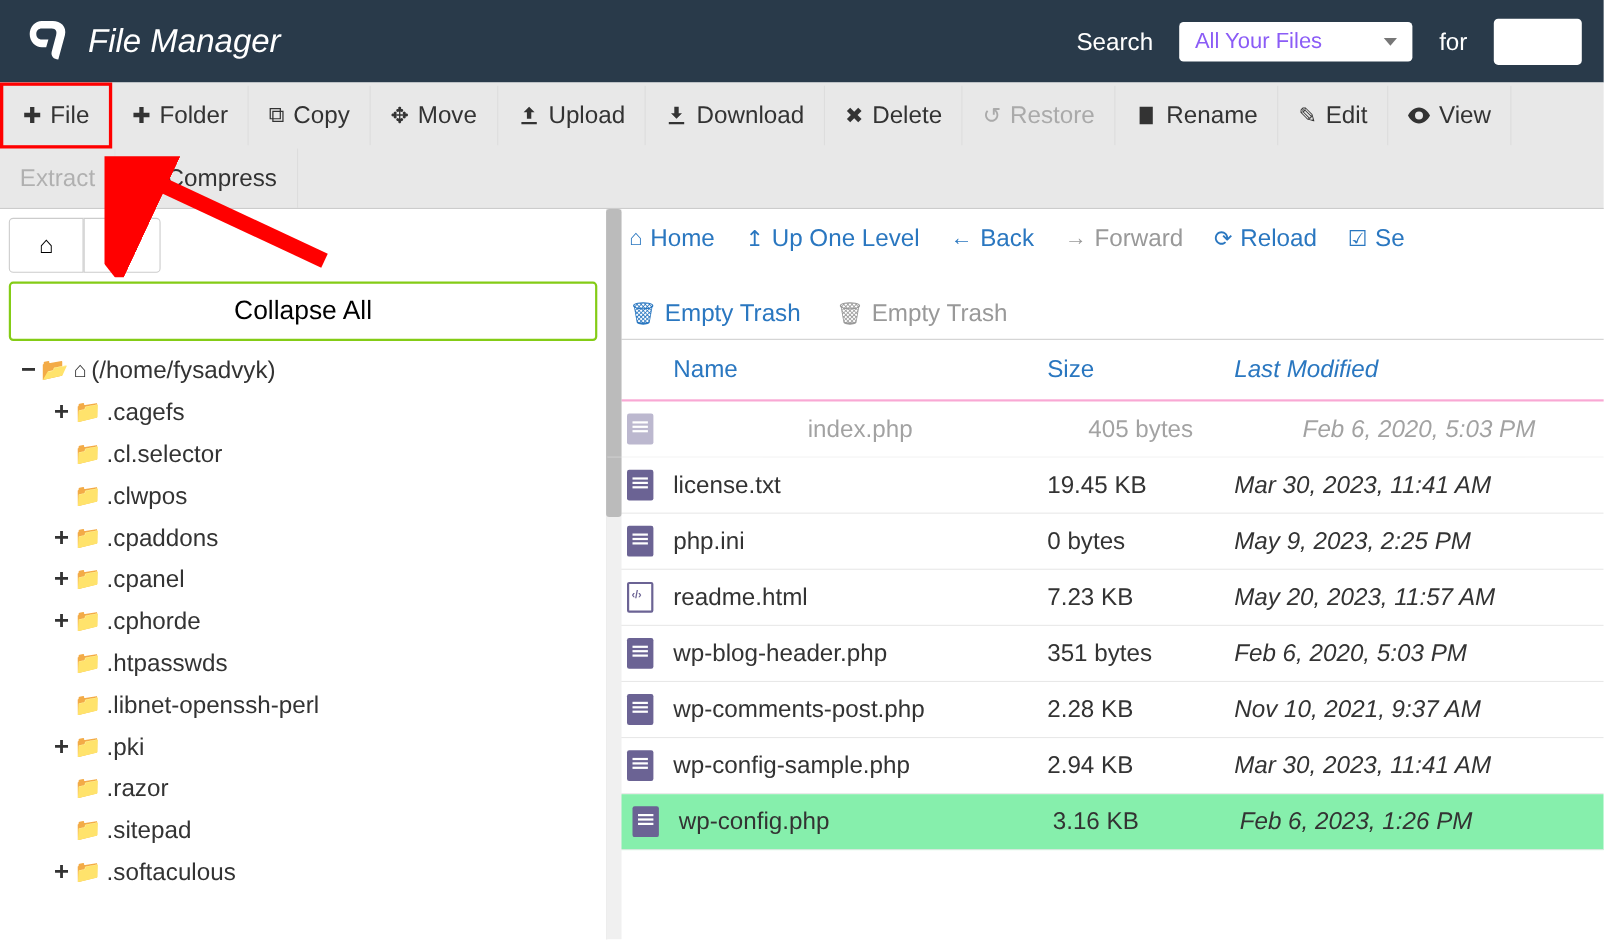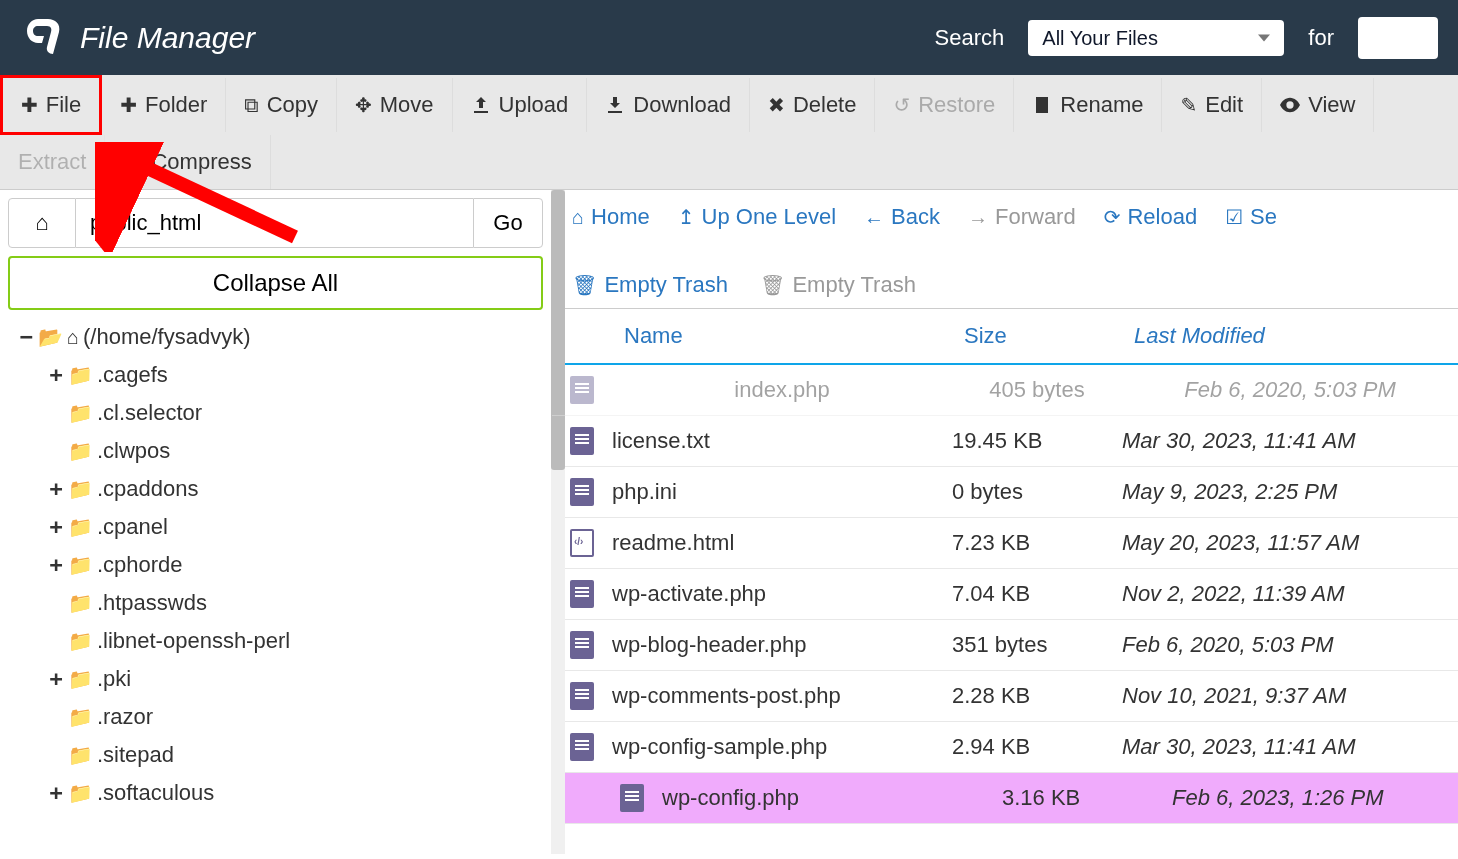--- a/index.html
+++ b/index.html
@@ -3,21 +3,21 @@
 <meta charset="utf-8">
 <style>
 * { box-sizing: border-box; margin: 0; padding: 0; }
 body { font-family: -apple-system, BlinkMacSystemFont, "Segoe UI", Arial, sans-serif; font-size: 18px; color: #333; overflow: hidden; }
 
 .header { background: #293a4a; color: #fff; height: 75px; display: flex; align-items: center; padding: 0 20px; }
 .logo { display: flex; align-items: center; gap: 12px; font-style: italic; }
 .logo-icon svg { width: 48px; height: 48px; }
 .app-title { font-size: 30px; font-weight: 400; }
 .header-right { margin-left: auto; display: flex; align-items: center; gap: 24px; font-size: 22px; }
-.search-select { background: #fff; color: #0f172a; border: none; border-radius: 4px; padding: 7px 40px 7px 14px; font-size: 20px; appearance: none; position: relative; width: 256px; }
+.search-select { background: #fff; color: #8b5cf6; border: none; border-radius: 4px; padding: 7px 40px 7px 14px; font-size: 20px; appearance: none; position: relative; width: 212px; }
 .select-wrap { position: relative; }
 .select-wrap::after { content: ''; position: absolute; right: 14px; top: 50%; width: 0; height: 0; border-left: 6px solid transparent; border-right: 6px solid transparent; border-top: 7px solid #777; transform: translateY(-50%); pointer-events: none; }
 .for-input { background: #fff; border: none; padding: 8px 10px; font-size: 20px; height: 42px; width: 80px; border-radius: 4px; }
 
 .toolbar { background: #e8e8e8; display: flex; flex-wrap: wrap; align-items: center; border-bottom: 1px solid #ccc; }
 .toolbar-btn { padding: 14px 18px; display: flex; align-items: center; gap: 8px; font-size: 22px; color: #333; cursor: pointer; border-right: 1px solid #ddd; }
 .toolbar-btn.disabled { color: #aaa; }
 .toolbar-btn svg { width: 20px; height: 20px; }
 .toolbar-icon { font-size: 20px; display: inline-flex; }
 .file-btn { border: 3px solid #ff0000; }
@@ -40,31 +40,31 @@
 .folder-icon-open { color: #f0ad4e; font-size: 20px; }
 .folder-icon { color: #f0ad4e; font-size: 20px; }
 .tree-children { padding-left: 30px; }
 
 .content { flex: 1; display: flex; flex-direction: column; }
 .action-bar { padding: 14px 20px 10px; display: flex; flex-wrap: wrap; gap: 28px; border-bottom: 1px solid #ccc; }
 .action-link { color: #2a77c0; font-size: 22px; cursor: pointer; display: flex; align-items: center; gap: 7px; }
 .action-link.disabled { color: #999; }
 .action-icon { font-size: 20px; }
 
-.table-header { display: flex; background: #fff; border-bottom: 2px solid #0ea5e9; padding: 14px 12px; }
+.table-header { display: flex; background: #fff; border-bottom: 2px solid #f9a8d4; padding: 14px 0; }
 .th { color: #2a77c0; font-size: 22px; font-weight: 400; cursor: pointer; }
 .col-icon { width: 60px; }
 .col-name { flex: 0 0 340px; padding-left: 0; }
 .col-size { flex: 0 0 170px; }
 .col-mod { flex: 1; font-style: italic; }
 
 .table-body { overflow-y: auto; }
 .row { display: flex; align-items: center; padding: 11px 0; border-bottom: 1px solid #e8e8e8; font-size: 22px; cursor: pointer; }
 .row.faded { opacity: 0.45; text-align: center; }
-.row.selected { background: #f0abfc; border-left: 2px solid #f97316; padding-left: 48px; }
+.row.selected { background: #86efac; border-left: 5px solid #f97316; }
 .row .col-icon { display: flex; justify-content: center; }
 .file-icon { width: 24px; height: 28px; background: #6b6394; border-radius: 2px; position: relative; }
 .file-icon::before { content: ''; position: absolute; left: 5px; right: 5px; top: 7px; height: 2px; background: #fff; box-shadow: 0 4px 0 #fff, 0 8px 0 #fff; }
 .file-icon.html-ic { background: #fff; border: 2px solid #6b6394; }
 .file-icon.html-ic::before { content: '‹/›'; color: #6b6394; font-size: 10px; top: 5px; left: 2px; height: auto; box-shadow: none; background: none; font-weight: bold; }
 
 .arrow-annotation { position: absolute; top: 142px; left: 95px; pointer-events: none; z-index: 100; }
 </style>
 </head>
 <body>
@@ -163,21 +163,20 @@
     <span>Compress</span>
   </div>
 </div>
 
 <div class="main">
   <div class="sidebar">
     <div class="path-row">
       <button class="home-btn">
           <span>⌂</span>
         </button>
-      <input class="path-input" value="public_html" style="">
       <button class="go-btn">Go</button>
     </div>
     <button class="collapse-btn">Collapse All</button>
     <div class="tree">
       <div class="tree-row">
         <span class="tree-toggle">−</span>
         <span class="folder-icon-open">📂</span>
         <span style="font-size:20px">⌂</span>
         <span>(/home/fysadvyk)</span>
       </div>
@@ -320,28 +319,20 @@
             <div class="file-icon html-ic"></div>
           </div>
           <div class="col-name">readme.html</div>
           <div class="col-size">7.23 KB</div>
           <div class="col-mod">May 20, 2023, 11:57 AM</div>
         </div>
         <div class="row">
           <div class="col-icon">
             <div class="file-icon"></div>
           </div>
-          <div class="col-name">wp-activate.php</div>
-          <div class="col-size">7.04 KB</div>
-          <div class="col-mod">Nov 2, 2022, 11:39 AM</div>
-        </div>
-        <div class="row">
-          <div class="col-icon">
-            <div class="file-icon"></div>
-          </div>
           <div class="col-name">wp-blog-header.php</div>
           <div class="col-size">351 bytes</div>
           <div class="col-mod">Feb 6, 2020, 5:03 PM</div>
         </div>
         <div class="row">
           <div class="col-icon">
             <div class="file-icon"></div>
           </div>
           <div class="col-name">wp-comments-post.php</div>
           <div class="col-size">2.28 KB</div>

